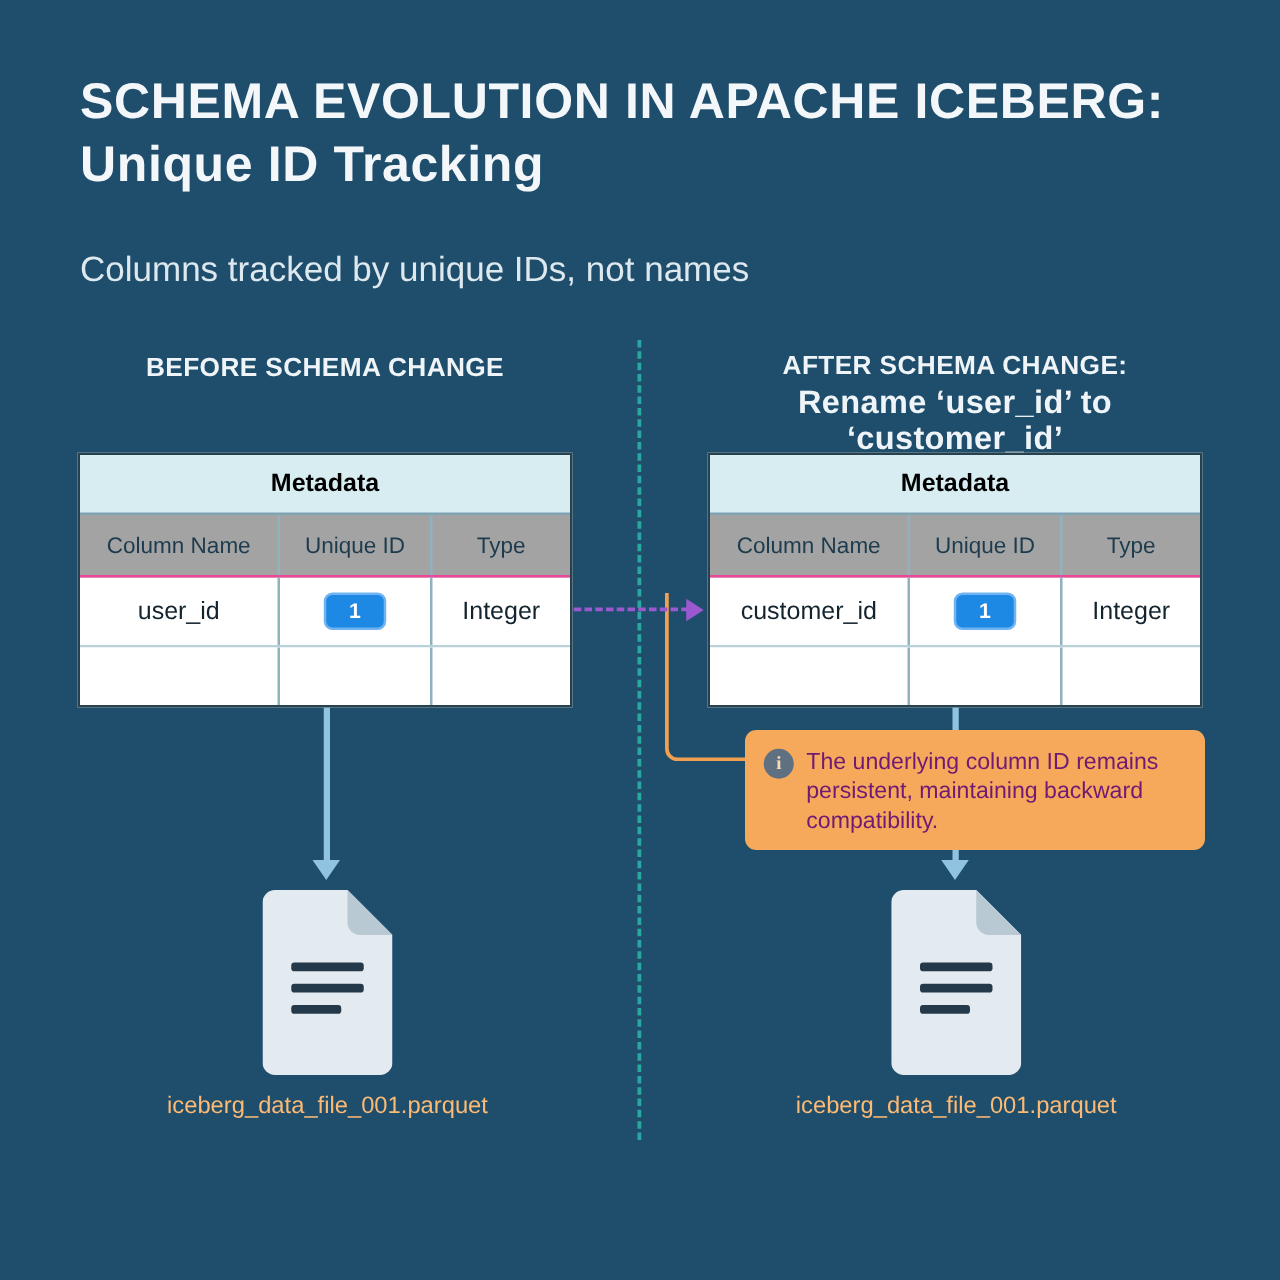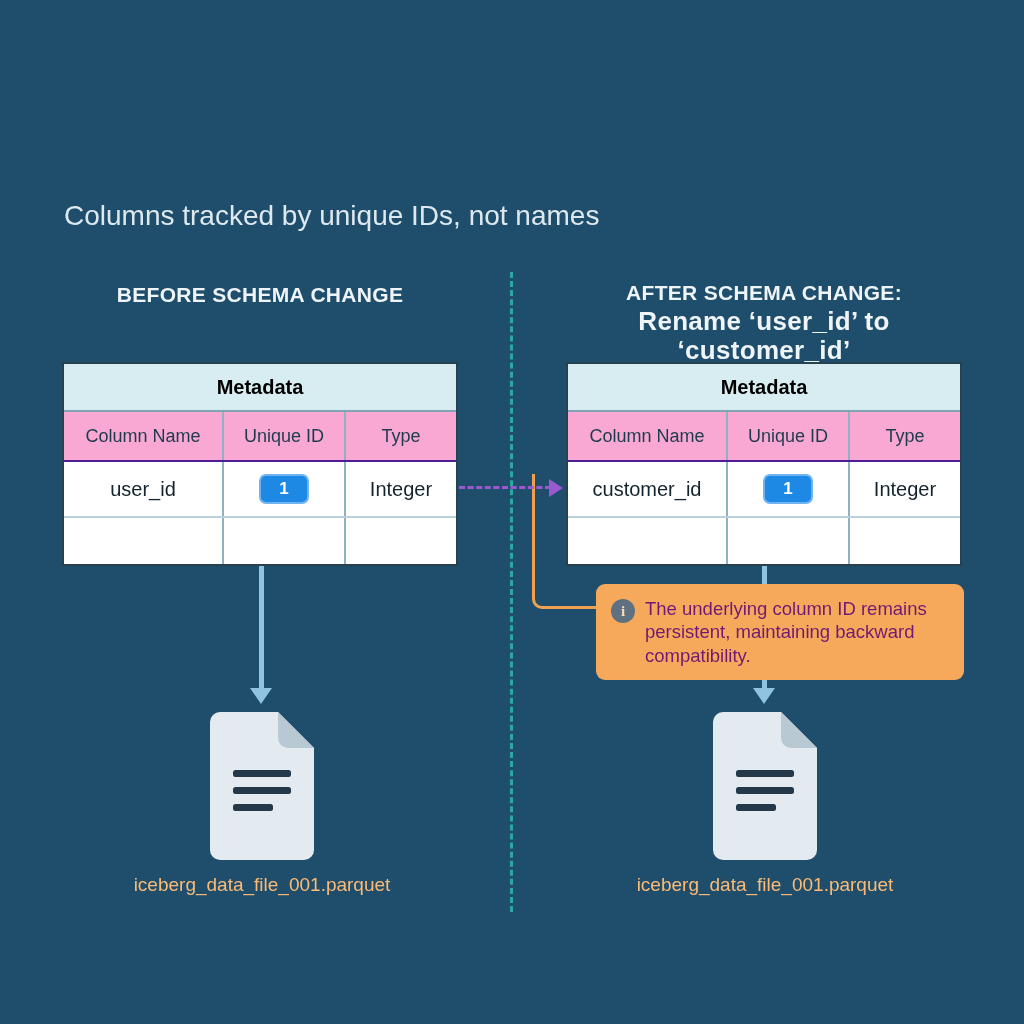--- a/index.html
+++ b/index.html
@@ -25,21 +25,21 @@
               border:2px solid #27424f;box-sizing:border-box;z-index:2;}
   .meta-table.left{left:62px;}
   .meta-table.right{left:566px;}
   .t-title{height:46px;background:#d8edf1;display:flex;align-items:center;justify-content:center;
            font-weight:700;font-size:20px;color:#000000;border-bottom:2px solid #7fa3b3;}
   .t-row{display:flex;}
   .t-row>div{display:flex;align-items:center;justify-content:center;box-sizing:border-box;}
   .c1{width:158px;}
   .c2{width:124px;border-left:2px solid #8fb1c0;border-right:2px solid #8fb1c0;}
   .c3{flex:1;text-align:right;}
-  .t-head{height:48px;background:#f9a8d4;font-size:18px;color:#1d3b4d;border-bottom:2px solid #4c1d95;}
+  .t-head{height:48px;background:#a3a3a3;font-size:18px;color:#1d3b4d;border-bottom:2px solid #ec4899;}
   .t-data{height:54px;font-size:20px;color:#14242f;border-bottom:2px solid #b9d2da;}
   .t-empty{height:46px;background:#ffffff;}
 
   .badge{min-width:50px;height:30px;background:#1e88e5;border:2px solid #6fb3f2;border-radius:7px;
          color:#ffffff;font-weight:700;font-size:17px;display:flex;align-items:center;justify-content:center;
          box-sizing:border-box;}
 
   
   .divider{position:absolute;left:510px;top:272px;height:640px;width:0;
            border-left:3.5px dashed #2aa79f;z-index:1;}
@@ -79,20 +79,24 @@
   .file-label{position:absolute;top:874px;width:400px;text-align:center;
               font-size:19px;color:#fdba74;}
   .file-label.left{left:62px;}
   .file-label.right{left:565px;}
 </style>
 </head>
 <body>
 
 <div class="canvas">
 
+  <div class="title">
+    <div>SCHEMA EVOLUTION IN APACHE ICEBERG:</div>
+    <div>Unique ID Tracking</div>
+  </div>
   <div class="subtitle">Columns tracked by unique IDs, not names</div>
 
   <div class="panel-heading left">BEFORE SCHEMA CHANGE</div>
   <div class="panel-heading right">
     <div>AFTER SCHEMA CHANGE:</div>
     <div class="sub">Rename ‘user_id’ to ‘customer_id’</div>
   </div>
 
   <div class="divider"></div>
 

